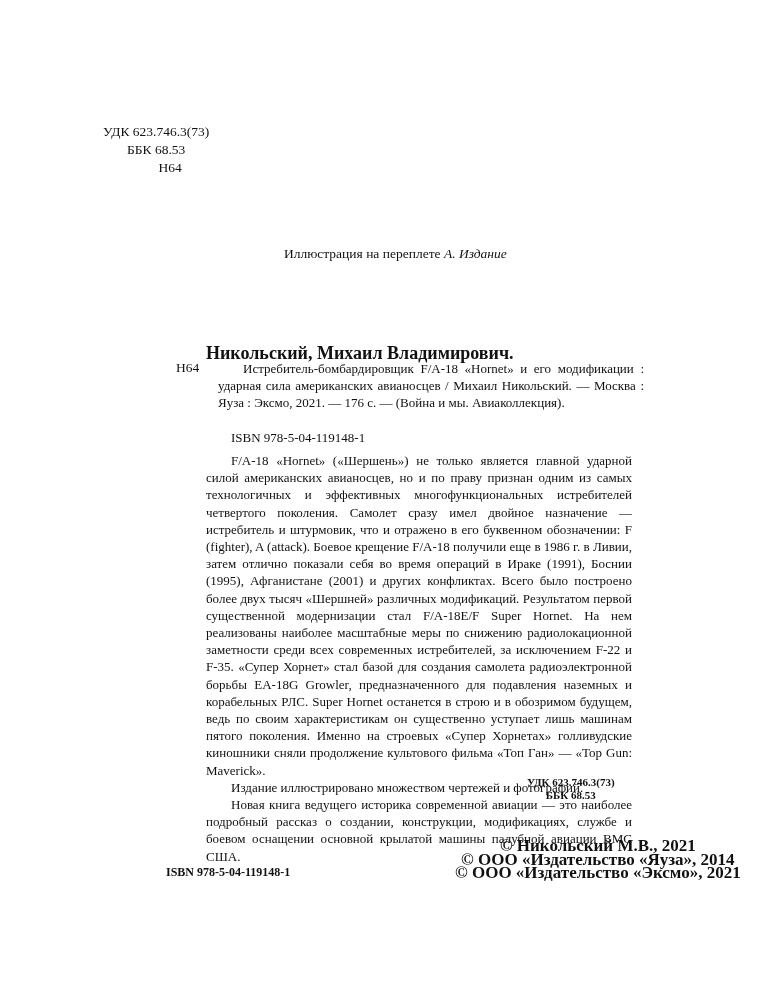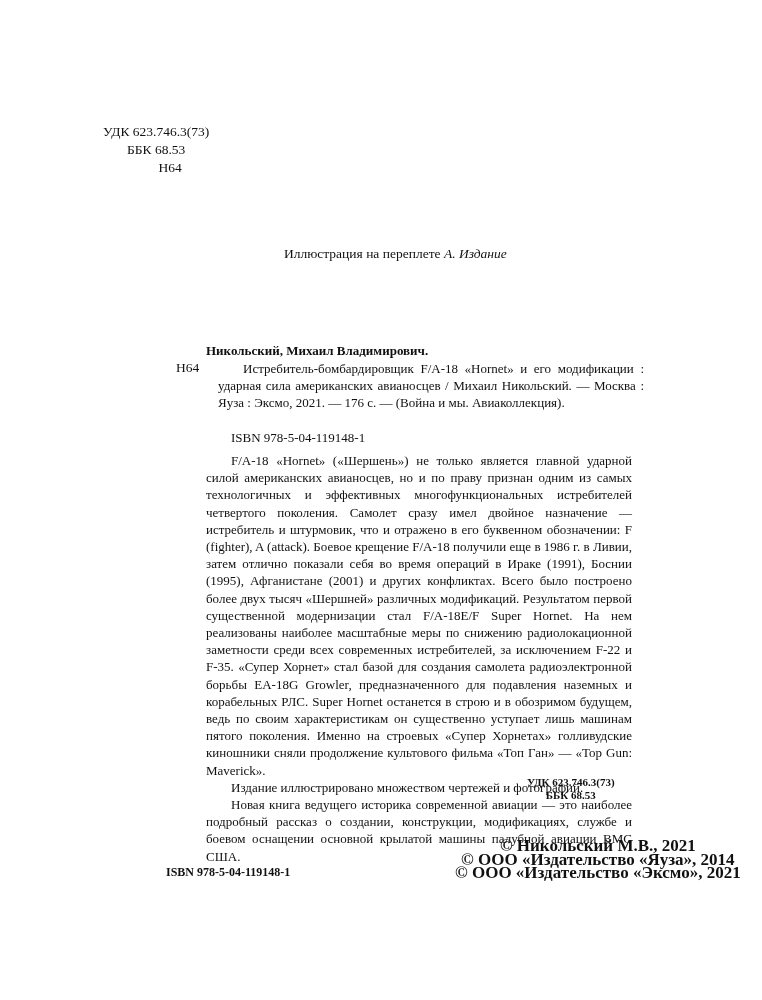--- a/index.html
+++ b/index.html
@@ -6,21 +6,21 @@
     body {
       width: 762px; height: 1000px; position: relative; overflow: hidden;
       font-family: "Liberation Serif", "DejaVu Serif", serif;
       color: #111111;
     }
     .abs { position: absolute; text-align: center; }
     .udk-top { left: 103px; top: 123px; font-size: 13.5px; line-height: 18px; }
     .udk-top .h64 { padding-left: 28px; }
     .illustr { left: 284px; top: 246px; font-size: 13.5px; }
     .illustr i { font-style: italic; }
-    .author { left: 206px; top: 343px; font-size: 13px; font-weight: bold; }
+    .author { left: 206px; top: 343px; font-size: 18px; font-weight: bold; }
     .h64-left { left: 176px; top: 360px; font-size: 13.5px; }
     .bib {
       left: 206px; top: 360px; width: 426px; font-size: 13px; line-height: 17px;
       text-align: justify; text-indent: 25px; margin-left: 12px;
     }
     .isbn1 { left: 231px; top: 430px; font-size: 13px; }
     .annot {
       left: 206px; top: 452px; width: 426px; font-size: 13px; line-height: 17.2px;
       text-align: justify;
     }

